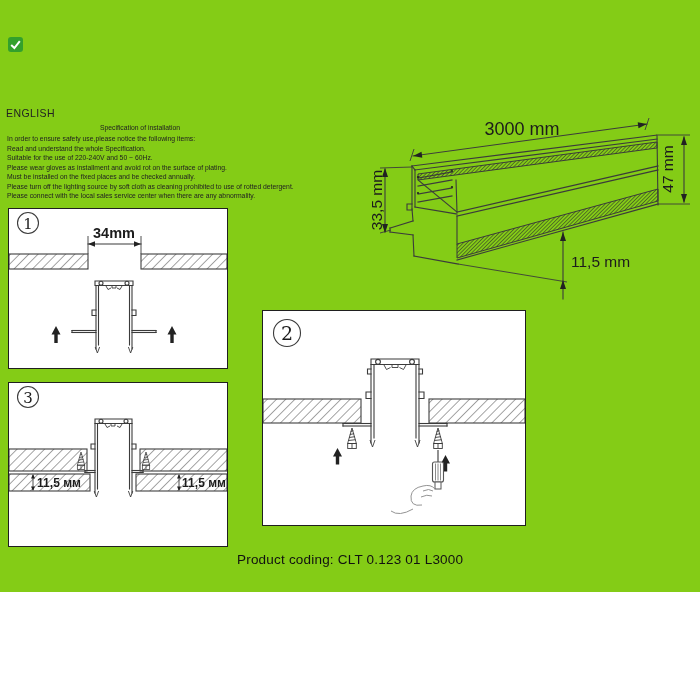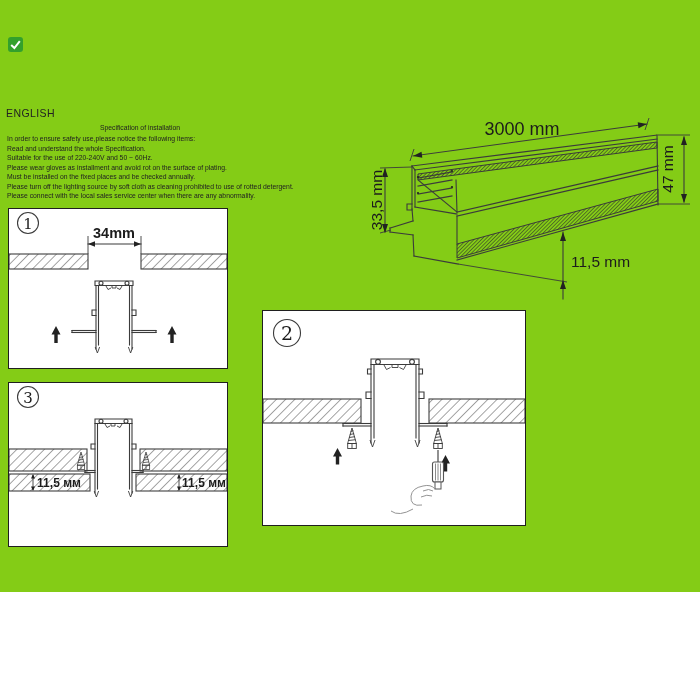--- a/index.html
+++ b/index.html
@@ -317,14 +317,15 @@
       </g>
       <g>
         <path class="sketch" d="M159,194 q-12,2 -11,-9 q1,-8 12,-10 q8,-2 12,3"></path>
         <path class="sketch" d="M150,198 q-14,8 -22,2"></path>
         <path class="sketch" d="M160,180 q6,-3 10,0"></path>
         <path class="sketch" d="M158,186 q6,-3 11,-1"></path>
       </g>
     </svg>
   </div>
 
+  <div id="product-coding" class="abs">Product coding: CLT 0.123 01 L3000</div>
 
 </div>
 
 </body></html>

